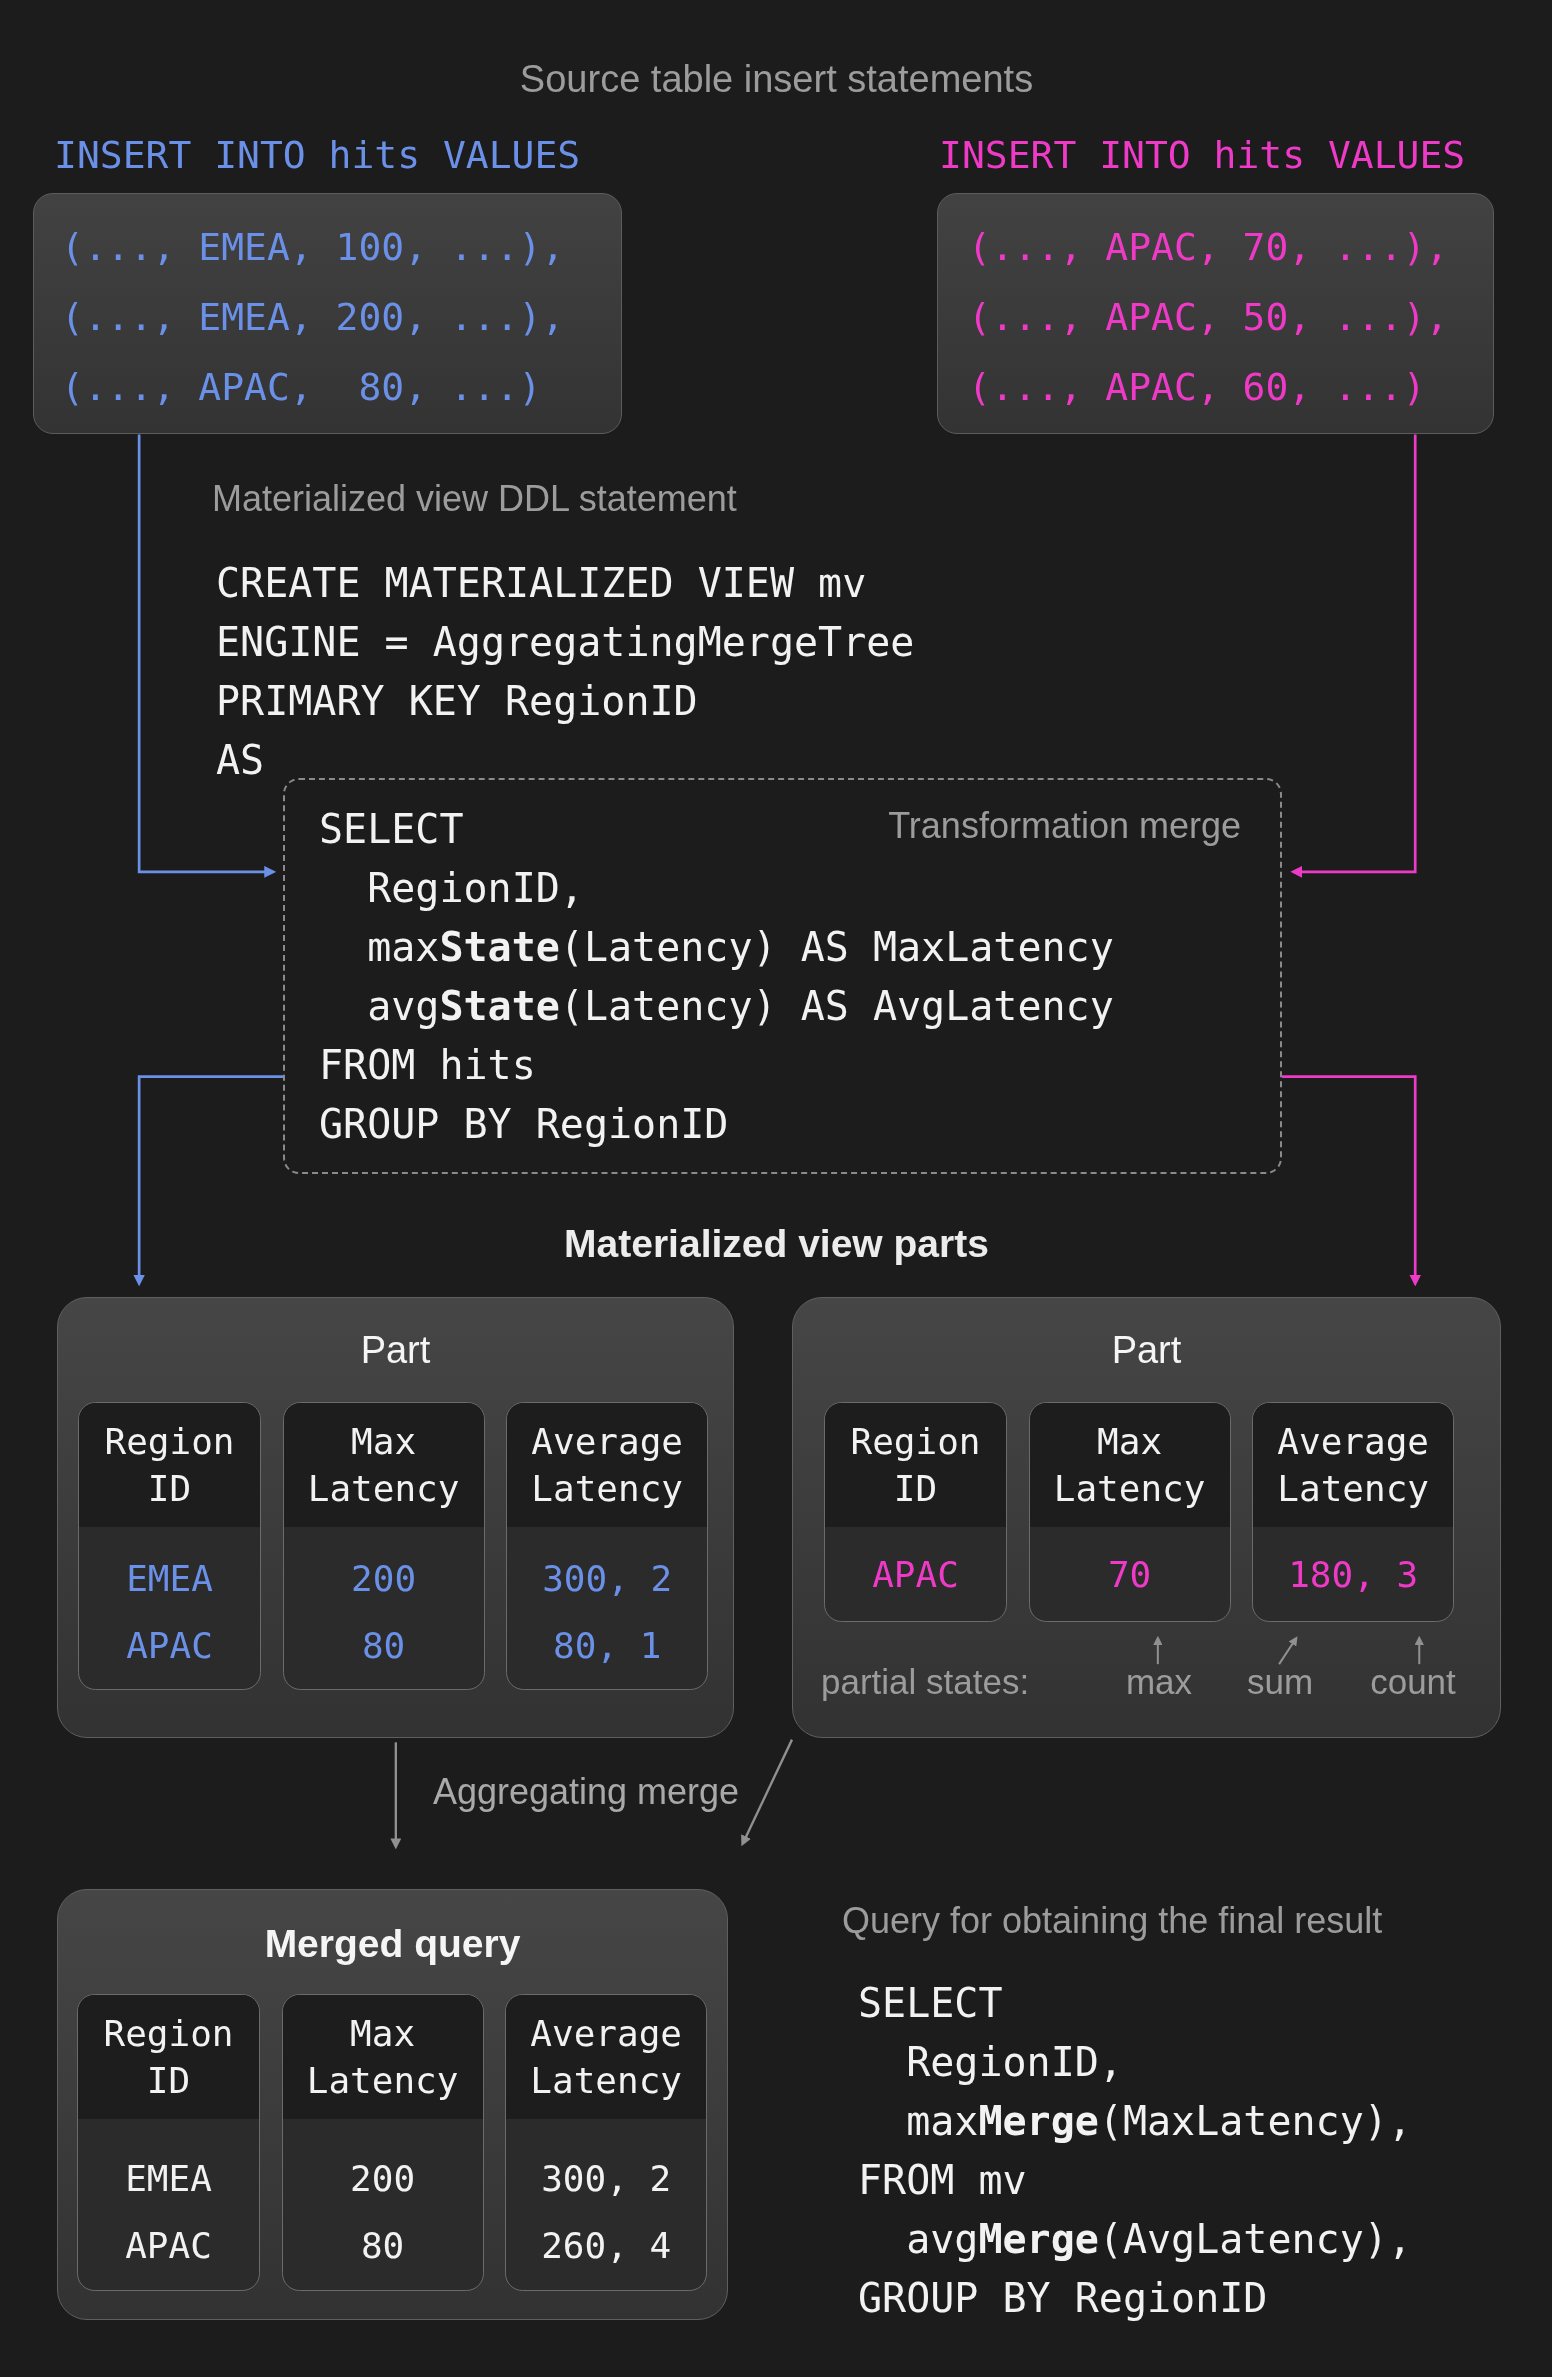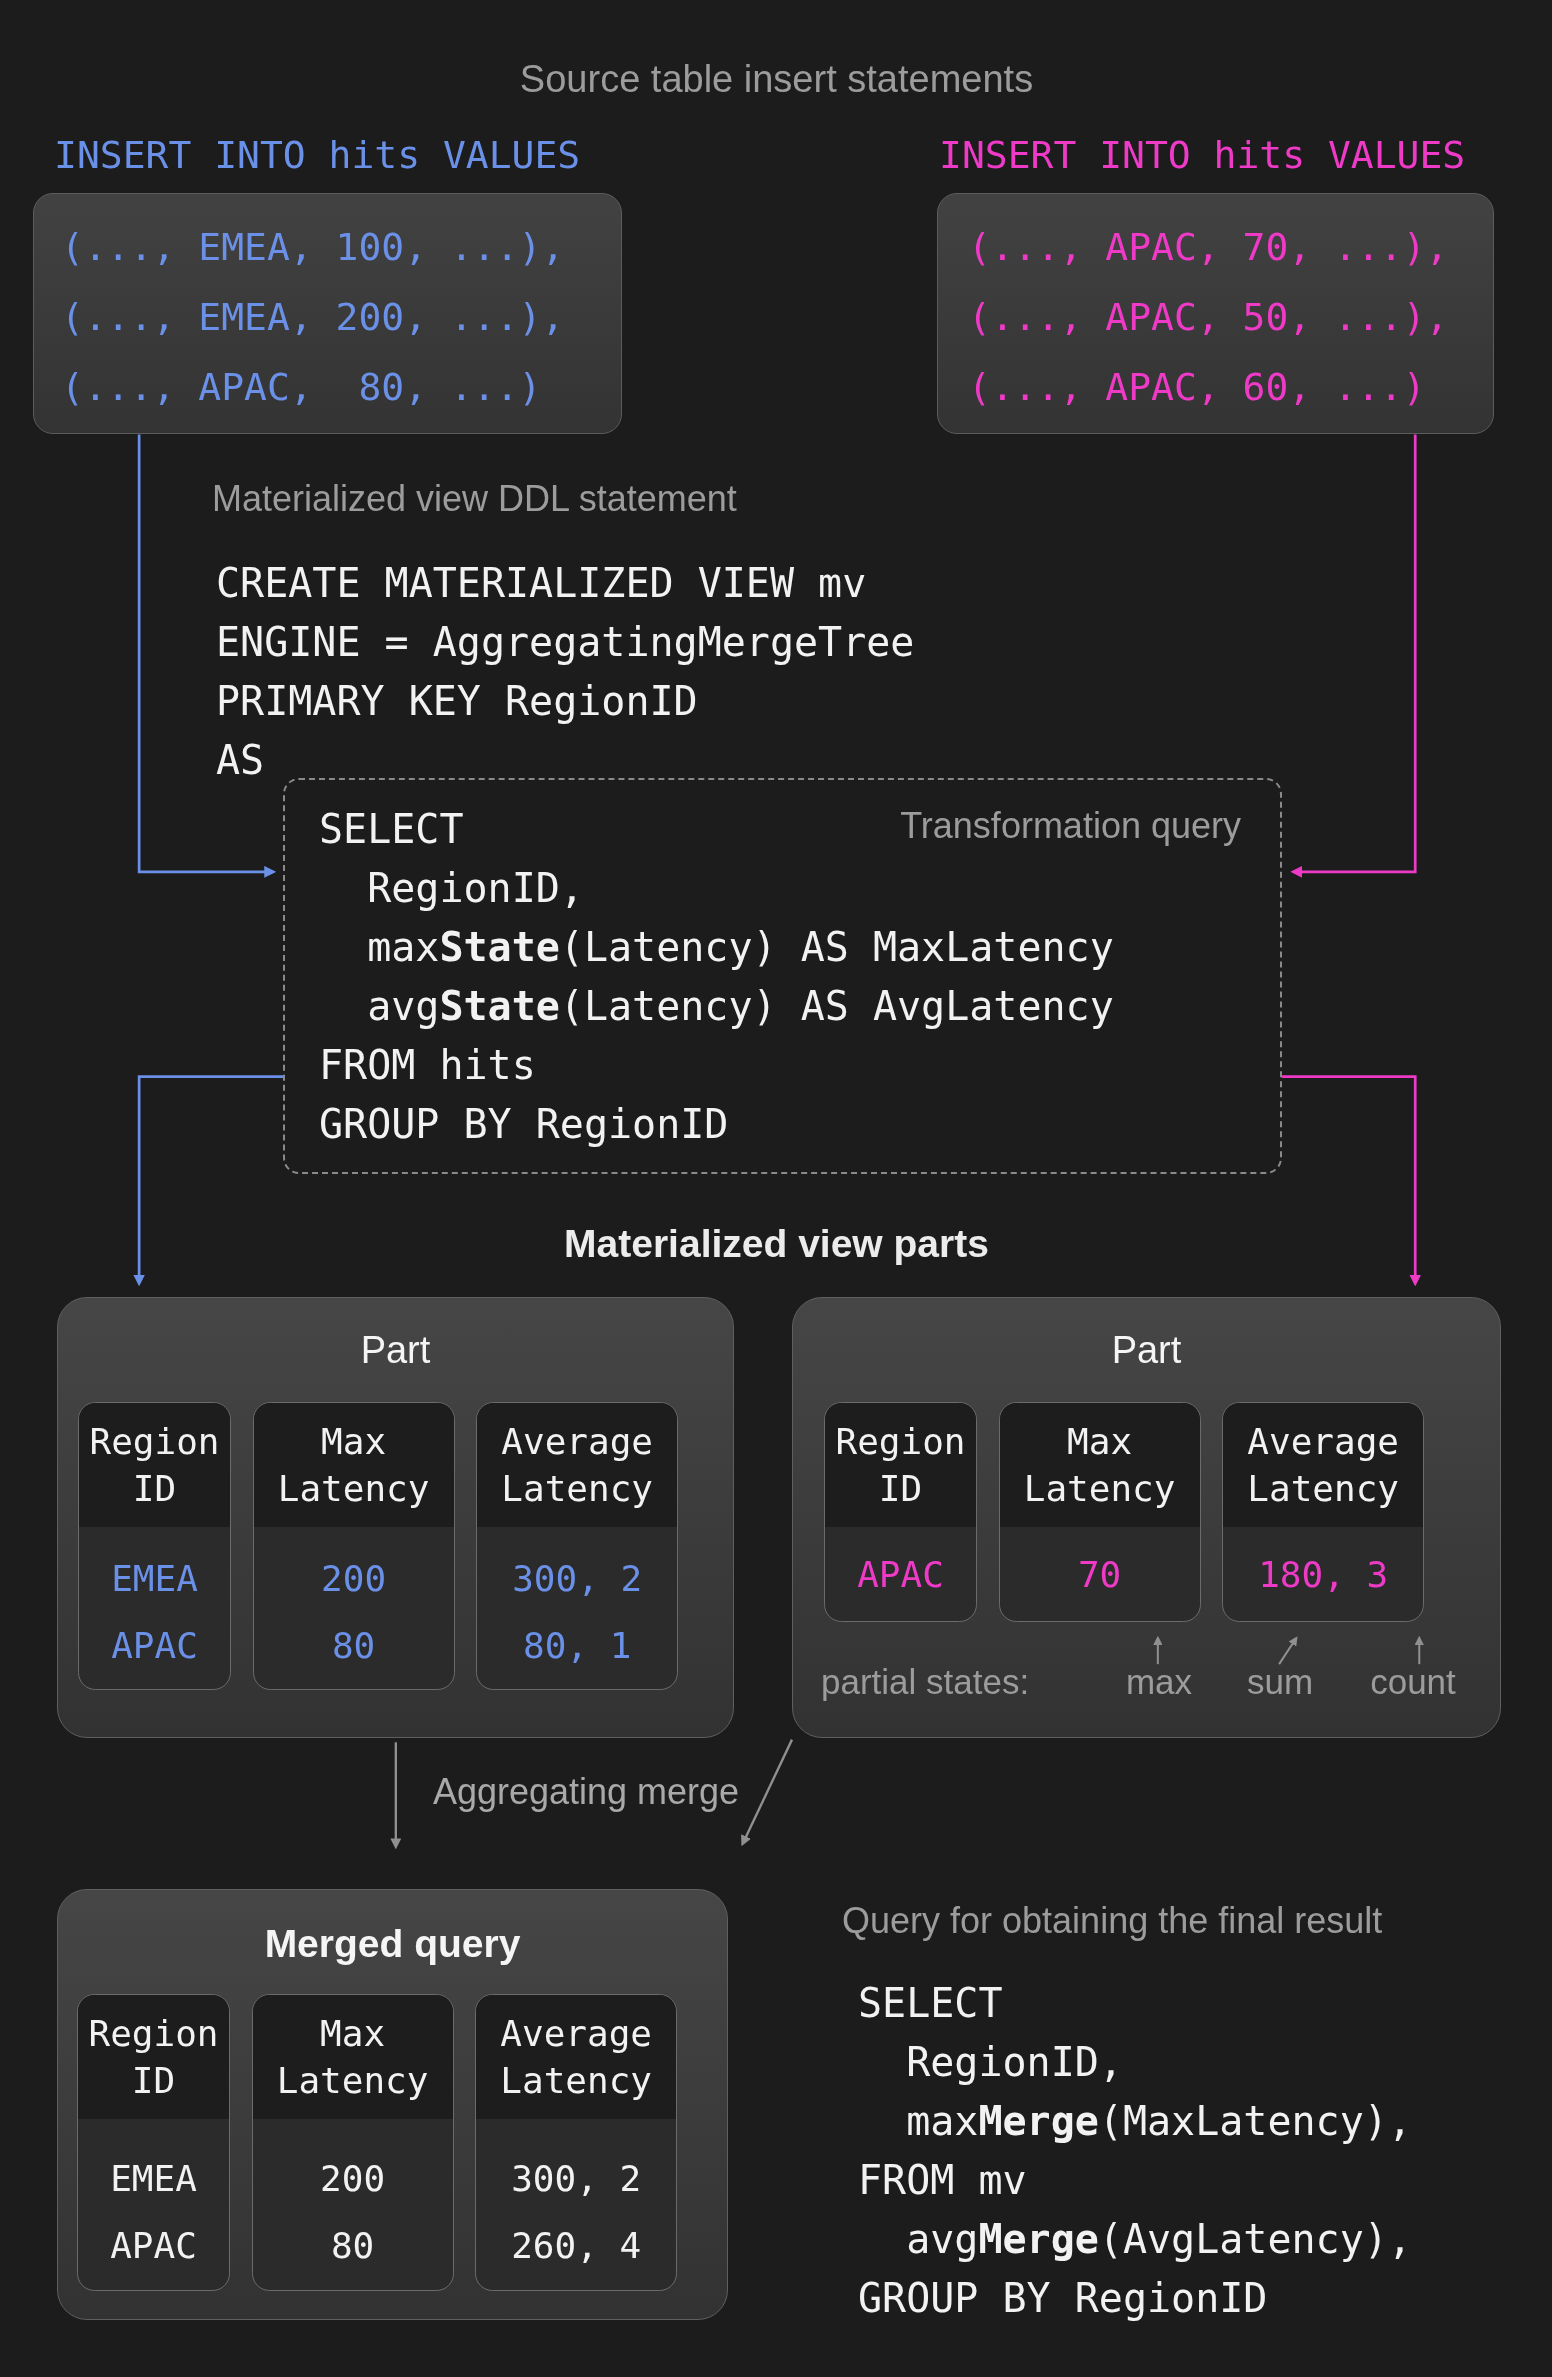--- a/index.html
+++ b/index.html
@@ -31,21 +31,21 @@
   .dashedbox{position:absolute;border:2px dashed #8a8a8a;border-radius:16px;box-sizing:border-box;}
   .t-label{position:absolute;font-size:36px;line-height:44px;color:#9c9c9c;white-space:nowrap;}
 
   .partbox{position:absolute;background:linear-gradient(180deg,#464646,#323232);
     border:1.3px solid #5f5f5f;border-radius:30px;box-sizing:border-box;}
   .part-title{text-align:center;font-size:38px;line-height:44px;color:#f5f5f5;padding-top:30px;}
   .part-title.bold{font-weight:bold;font-size:39px;padding-top:32px;}
   .cols{position:absolute;display:flex;gap:21.6px;align-items:stretch;}
   .col{border:1.3px solid #6b6b6b;border-radius:17.5px;overflow:hidden;display:flex;
     flex-direction:column;background:#2b2b2b;box-sizing:border-box;}
-  .col.w1{width:153px;}
+  .col.w1{width:183px;}
   .col.w2{width:202px;}
   .col.w3{width:202px;}
   .col-header{background:#1d1d1d;height:124px;flex:0 0 124px;display:flex;flex-direction:column;
     justify-content:center;align-items:center;font-size:36px;line-height:47px;color:#f2f2f2;
     white-space:pre-line;text-align:center;font-family:"DejaVu Sans Mono",monospace;}
   .col-values{flex:1;display:flex;flex-direction:column;align-items:center;
     font-size:36px;font-family:"DejaVu Sans Mono",monospace;box-sizing:border-box;}
   .val-row{height:67px;display:flex;align-items:center;justify-content:center;white-space:pre;}
   .pv-left .col-values{padding-top:17.5px;}
   .pv-right .col-values{padding-top:14px;}
@@ -86,21 +86,21 @@
 
   <div class="t-label" style="left:212px;top:477px">Materialized view DDL statement</div>
   <div class="code-block" style="left:216px;top:554px">
     <div class="code-line">CREATE MATERIALIZED VIEW mv</div>
     <div class="code-line">ENGINE = AggregatingMergeTree</div>
     <div class="code-line">PRIMARY KEY RegionID</div>
     <div class="code-line">AS</div>
   </div>
 
   <div class="dashedbox" style="left:283px;top:778px;width:999px;height:396px">
-    <div class="t-label" style="right:39px;top:24px">Transformation query</div>
+    <div class="t-label" style="right:39px;top:24px">Transformation merge</div>
     <div class="code-block" style="left:34px;top:20px">
       <div class="code-line">SELECT</div>
       <div class="code-line">  RegionID,</div>
       <div class="code-line"><span>  max</span><span class="b">State</span><span>(Latency) AS MaxLatency</span></div>
       <div class="code-line"><span>  avg</span><span class="b">State</span><span>(Latency) AS AvgLatency</span></div>
       <div class="code-line">FROM hits</div>
       <div class="code-line">GROUP BY RegionID</div>
     </div>
   </div>
 

